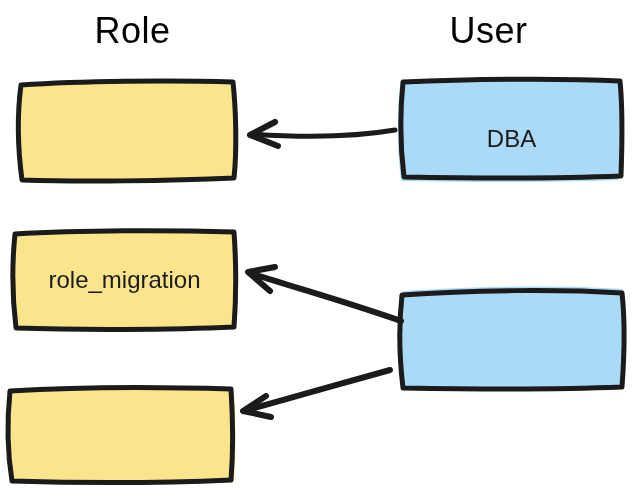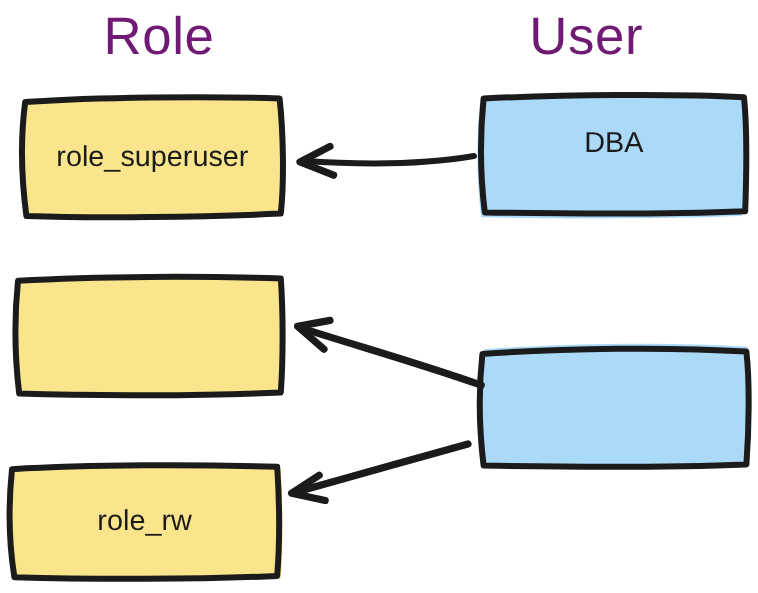--- a/index.html
+++ b/index.html
@@ -7,32 +7,32 @@
     position:relative;
     width:632px;height:494px;
     background:#ffffff;
     font-family:"Liberation Sans", sans-serif;
     overflow:hidden;
   }
   .diagram-svg{position:absolute;left:0;top:0;width:632px;height:494px;}
   .col-title{
     position:absolute;top:8px;height:46px;width:185px;
     display:flex;align-items:center;justify-content:center;
-    font-size:44px;color:#701a75;letter-spacing:0.5px;
+    font-size:36px;color:#000000;letter-spacing:0.5px;
   }
   .col-title.role{left:40px;}
   .col-title.user{left:396px;}
   .node-label{
     position:absolute;
     display:flex;align-items:center;justify-content:center;
     font-size:24px;color:#1b1b1b;
     pointer-events:none;
   }
   .lbl-role-superuser{left:18px;top:81px;width:218px;height:99px;}
-  .lbl-dba{left:401px;top:70px;width:221px;height:99px;}
+  .lbl-dba{left:401px;top:89px;width:221px;height:99px;}
   .lbl-role-migration{left:13px;top:231px;width:223px;height:98px;}
   .lbl-role-rw{left:8px;top:388px;width:225px;height:94px;}
   .lbl-app{left:400px;top:291px;width:224px;height:98px;}
 </style>
 </head>
 <body>
 
 <div class="canvas">
 
   <svg class="diagram-svg" viewBox="0 0 632 494" xmlns="http://www.w3.org/2000/svg">
@@ -75,17 +75,16 @@
         <path stroke-width="6" d="M 390 370 C 340 384, 300 395, 247 410"></path>
         <path stroke-width="6" d="M 266 396 L 243 411 L 271 417"></path>
       </g>
 
     </g>
   </svg>
 
   <div class="col-title role">Role</div>
   <div class="col-title user">User</div>
 
-  <div class="node-label lbl-role-superuser">role_superuser</div>
   <div class="node-label lbl-dba">DBA</div>
-  <div class="node-label lbl-role-rw">role_rw</div>
+  <div class="node-label lbl-role-migration">role_migration</div>
 
 </div>
 
 </body></html>

